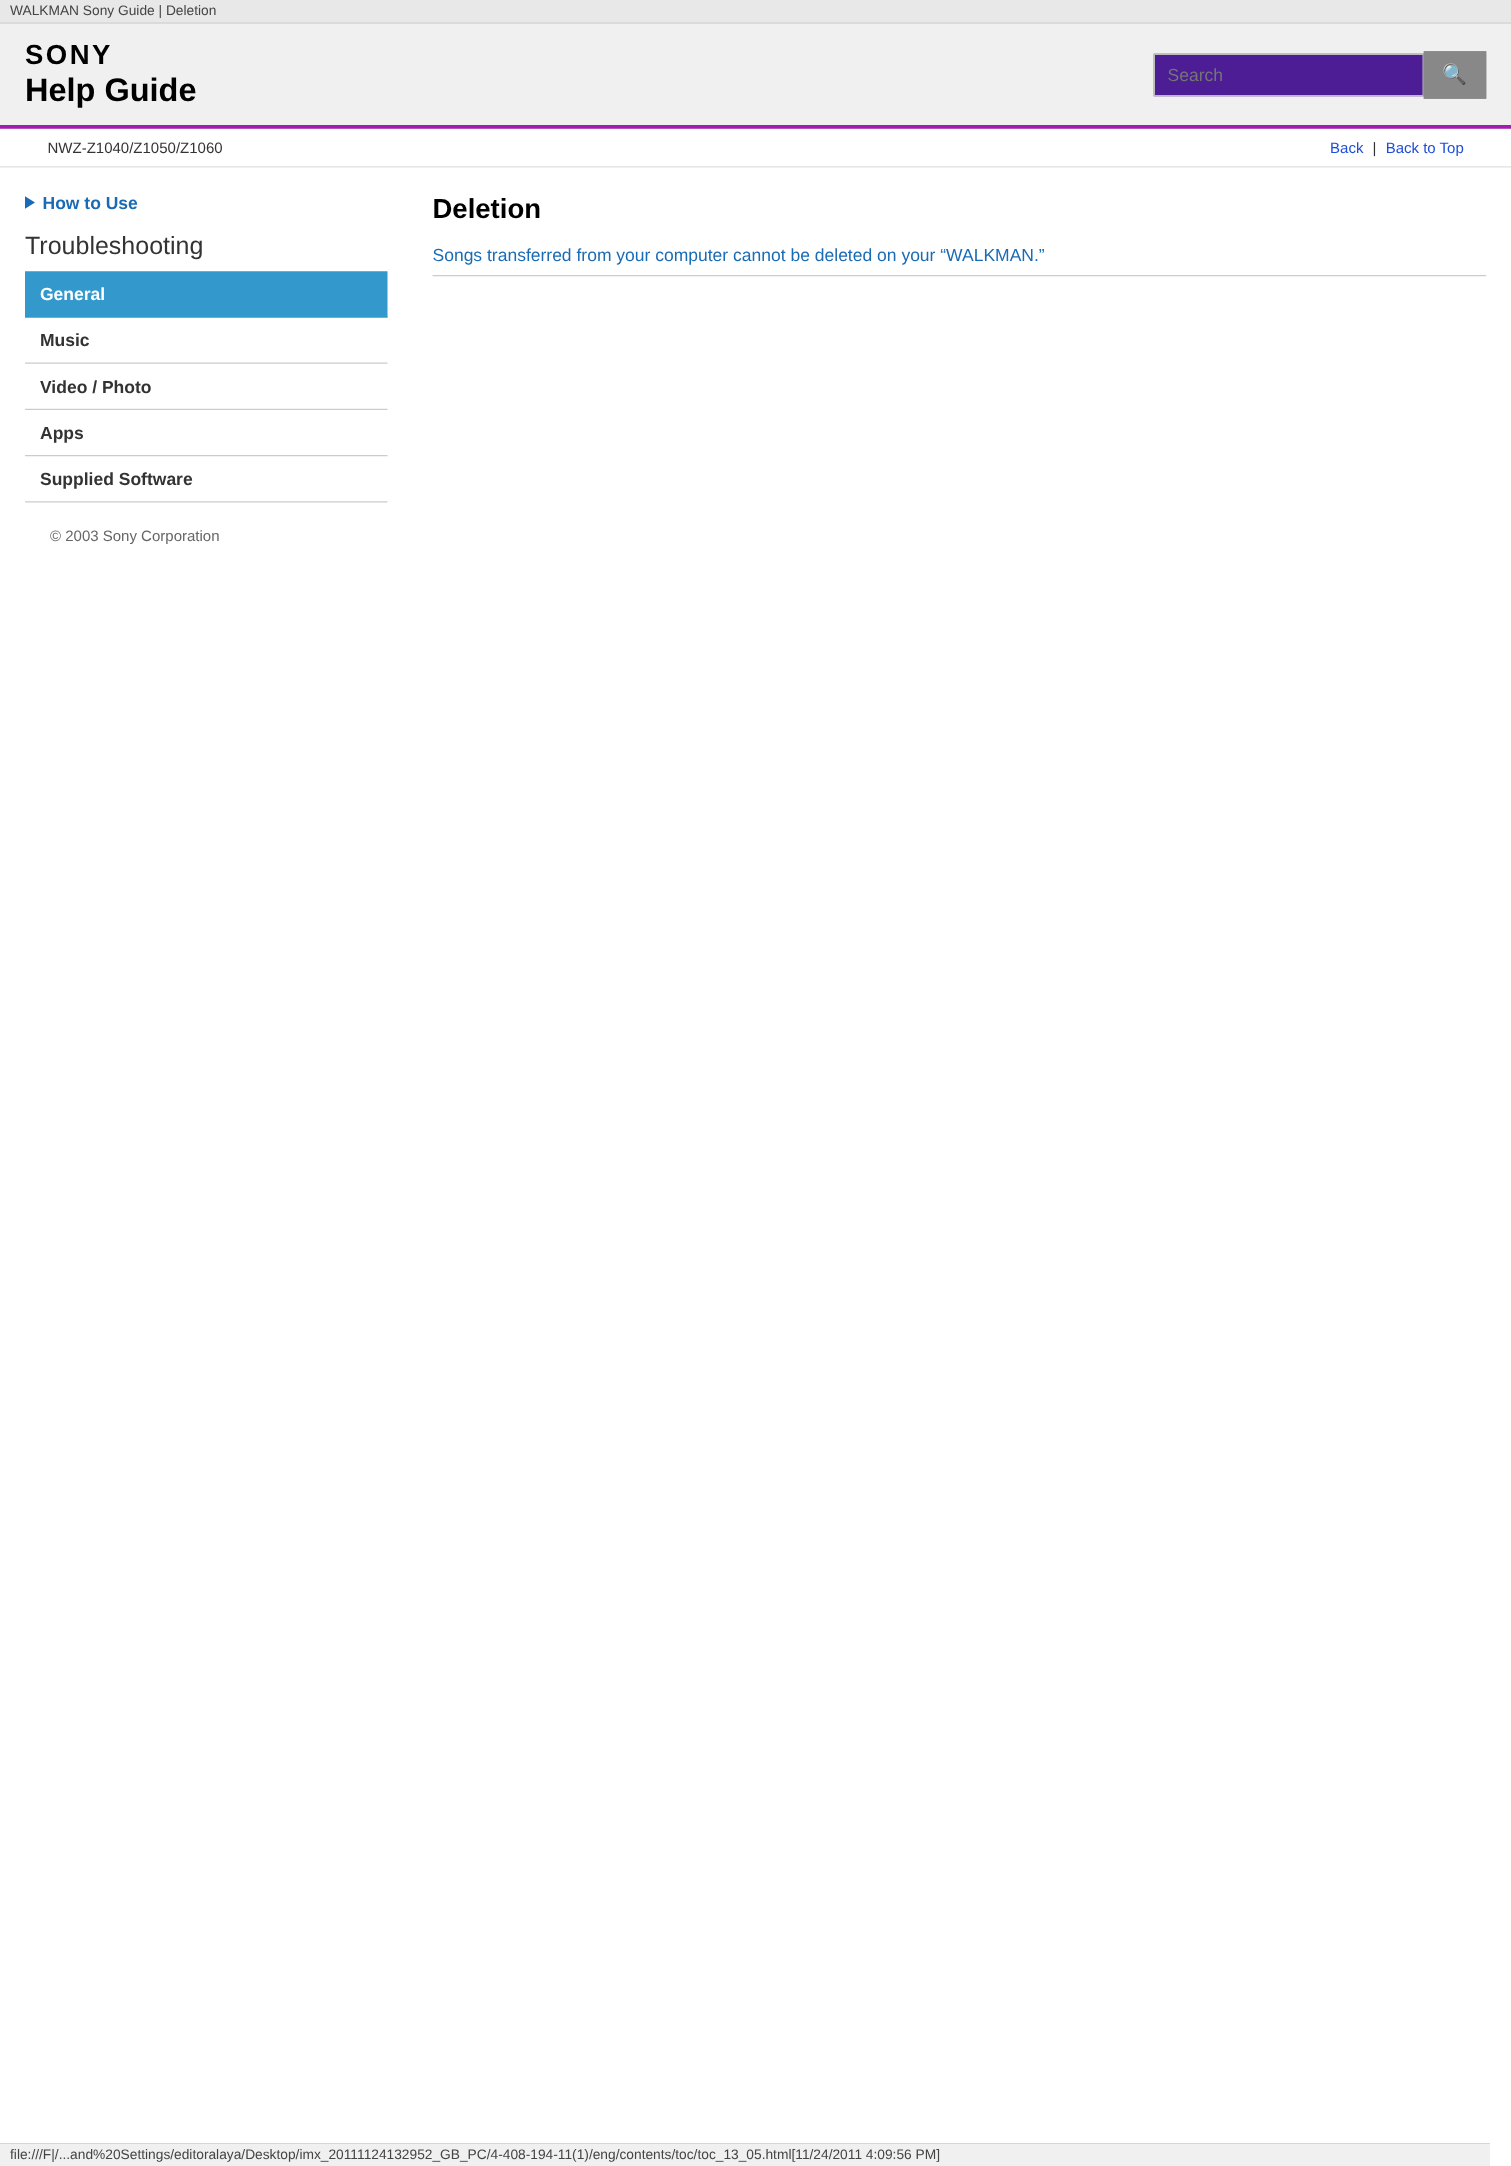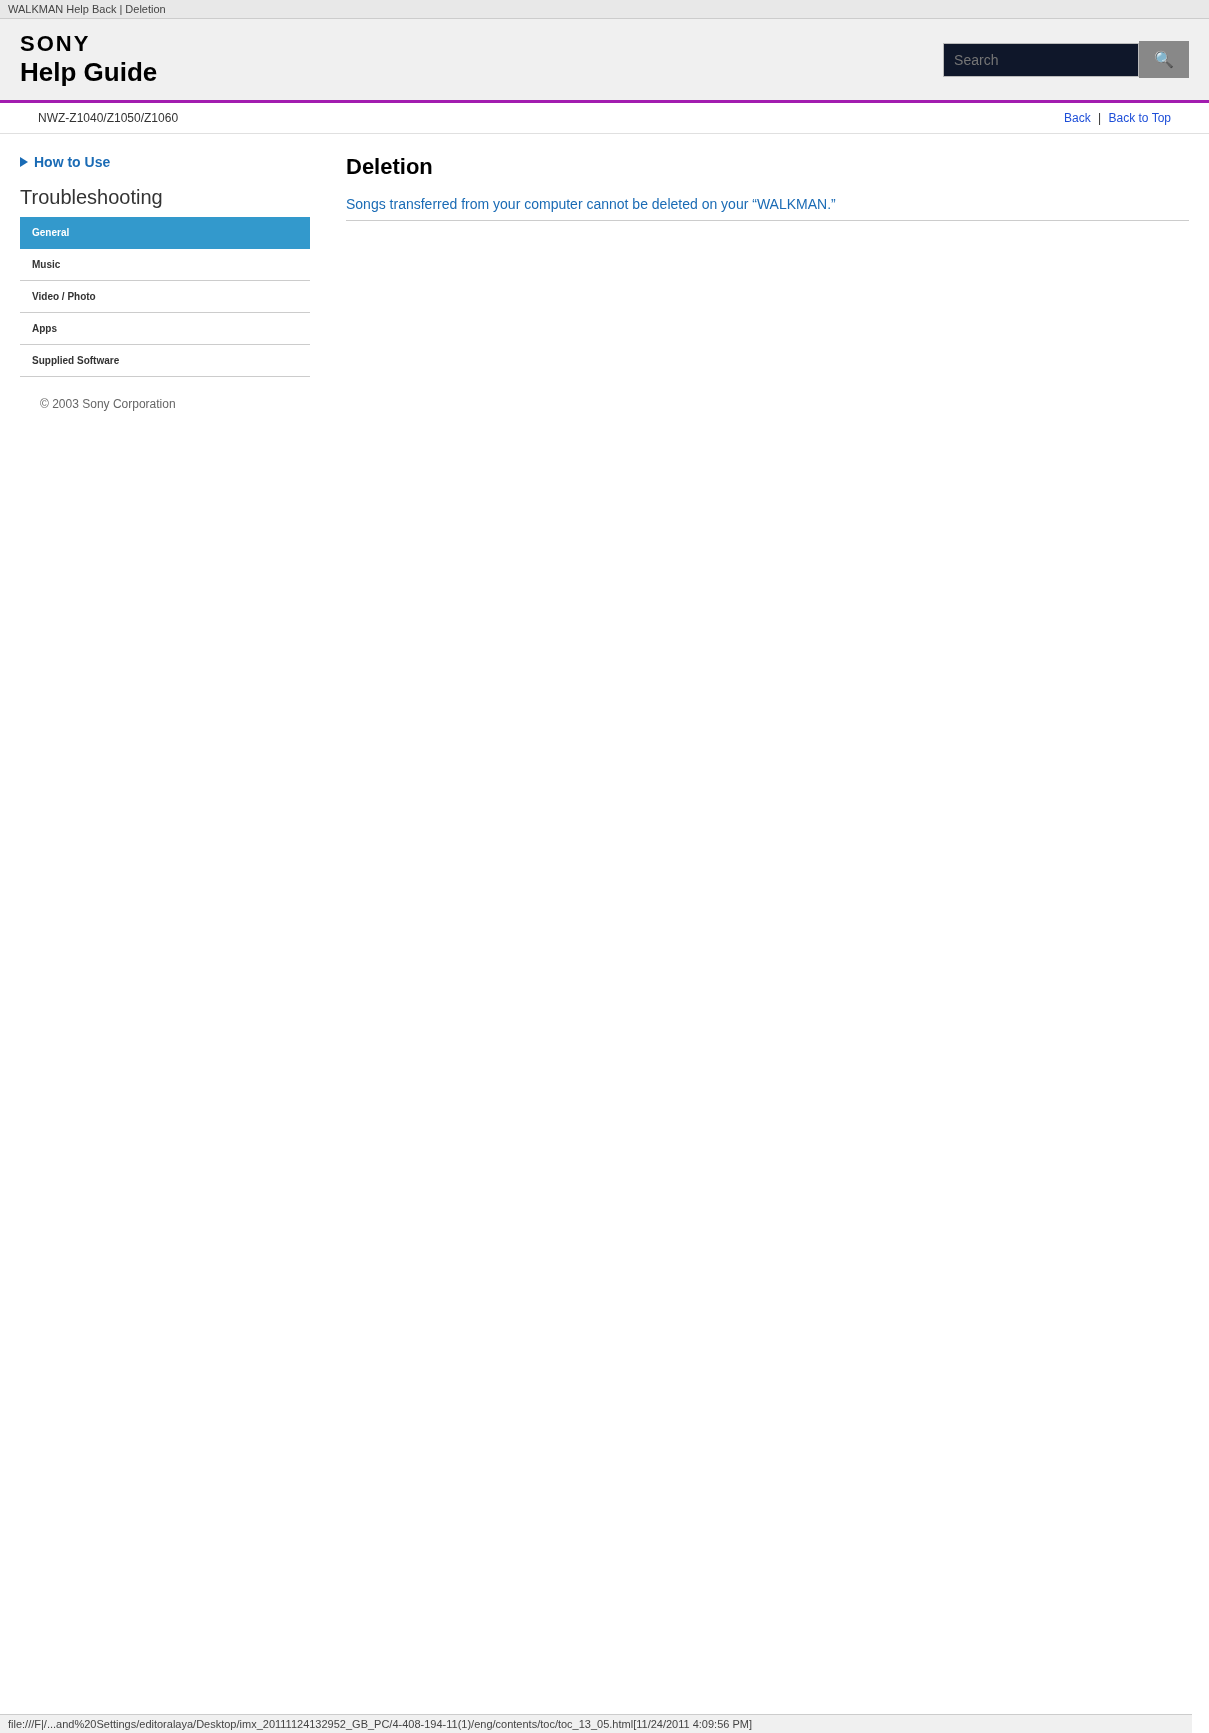--- a/index.html
+++ b/index.html
@@ -35,26 +35,26 @@
       font-size: 26px;
       font-weight: bold;
       color: #000;
     }
     .header-right {
       display: flex;
       align-items: center;
       gap: 0;
     }
     .search-input {
-      width: 196px;
+      width: 216px;
       padding: 8px 10px;
       border: 1px solid #bbb;
       font-size: 14px;
       color: #999;
-      background: #0f172a;
+      background: #4c1d95;
       outline: none;
     }
     .search-button {
       background: #888;
       border: 1px solid #888;
       color: #fff;
       padding: 8px 14px;
       cursor: pointer;
       font-size: 16px;
       display: flex;
@@ -112,21 +112,21 @@
     }
     .troubleshooting-header {
       font-size: 20px;
       font-weight: normal;
       color: #333;
       margin-bottom: 8px;
     }
     .sidebar-item {
       display: block;
       padding: 10px 12px;
-      font-size: 10px;
+      font-size: 14px;
       font-weight: bold;
       text-decoration: none;
       color: #333;
       border-bottom: 1px solid #ccc;
       cursor: pointer;
     }
     .sidebar-item:first-of-type {
       border-top: none;
     }
     .sidebar-item.active {
@@ -173,21 +173,21 @@
       border-top: 1px solid #ccc;
       padding: 3px 8px;
       font-size: 11px;
       color: #444;
     }
   </style>
 </head>
 <body>
 
 <div class="browser-title-bar">
-  <span>WALKMAN Help Back | Deletion</span>
+  <span>WALKMAN Sony Guide | Deletion</span>
 </div>
 
 <div class="header">
   <div class="header-left">
     <div class="sony-logo">SONY</div>
     <div class="help-guide-title">Help Guide</div>
   </div>
   <div class="header-right">
     <input type="text" class="search-input" placeholder="Search" style="">
     <button class="search-button">

